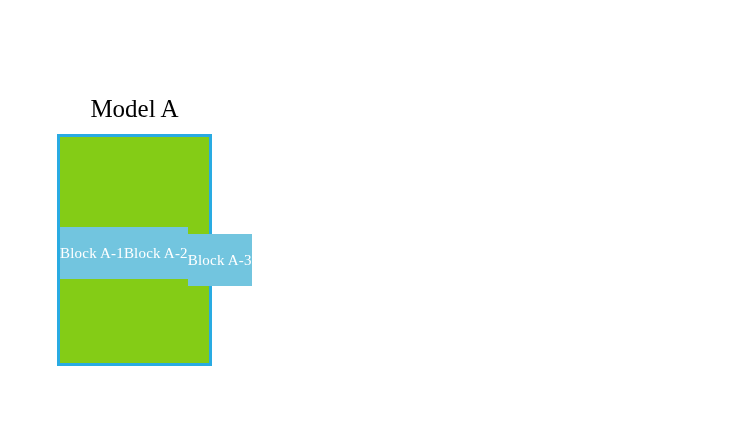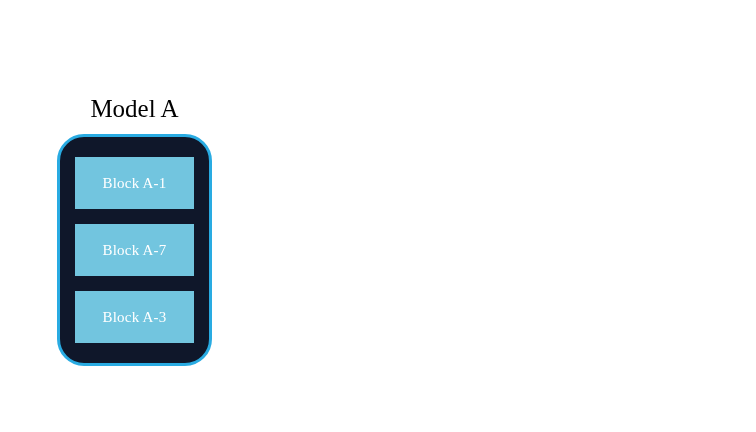--- a/index.html
+++ b/index.html
@@ -43,29 +43,28 @@
     letter-spacing: 0px;
     white-space: nowrap;
     margin: 0 0 10px 0;
     padding: 0;
   }
 
   .model-box {
     box-sizing: border-box;
     width: 155px;
     height: 232px;
-    background: #0f172a;
+    background: #84cc16;
     border-style: solid;
     border-width: 3px;
     display: flex;
-    flex-direction: column;
+    flex-direction: row;
     align-items: center;
     justify-content: flex-start;
     padding-top: 20px;
-    border-radius: 27px;
   }
   .model-box.box-a { border-color: #29ABE2; }
   .model-box.box-b { border-color: #82A968; }
 
   .block {
     box-sizing: border-box;
     width: 119px;
     height: 52px;
     display: flex;
     align-items: center;
@@ -90,21 +89,21 @@
 <div class="canvas">
 
   <div class="model-group model-a">
     <div class="model-title">Model A</div>
 
     <div class="model-box box-a">
       <div class="block block-blue">
         <span>Block A-1</span>
       </div>
       <div class="block block-blue">
-        <span>Block A-7</span>
+        <span>Block A-2</span>
       </div>
       <div class="block block-blue">
         <span>Block A-3</span>
       </div>
     </div>
   </div>
 
 
 </div>
 

